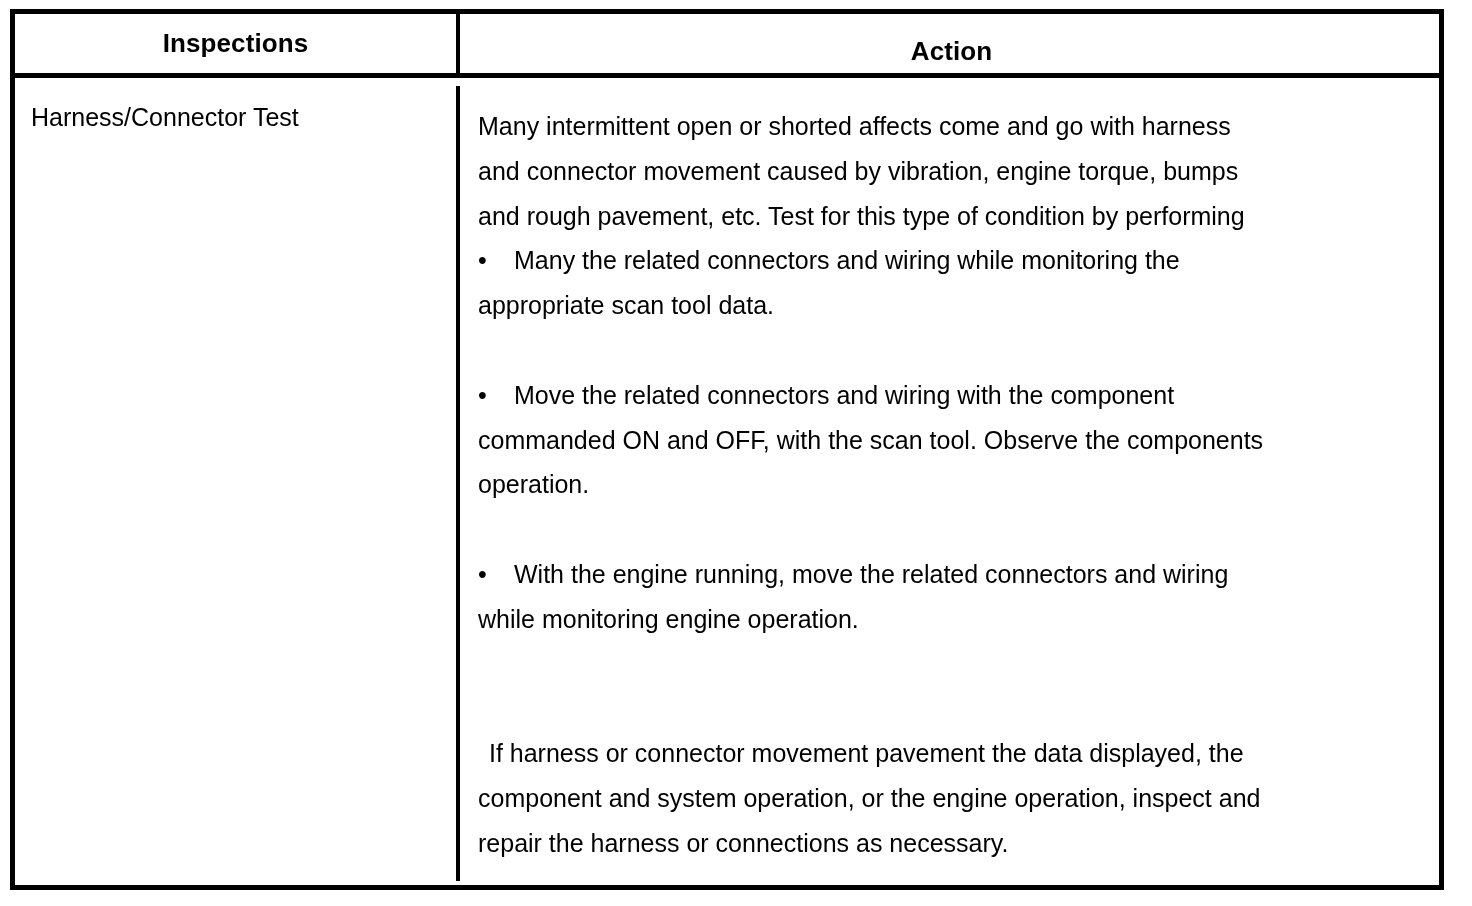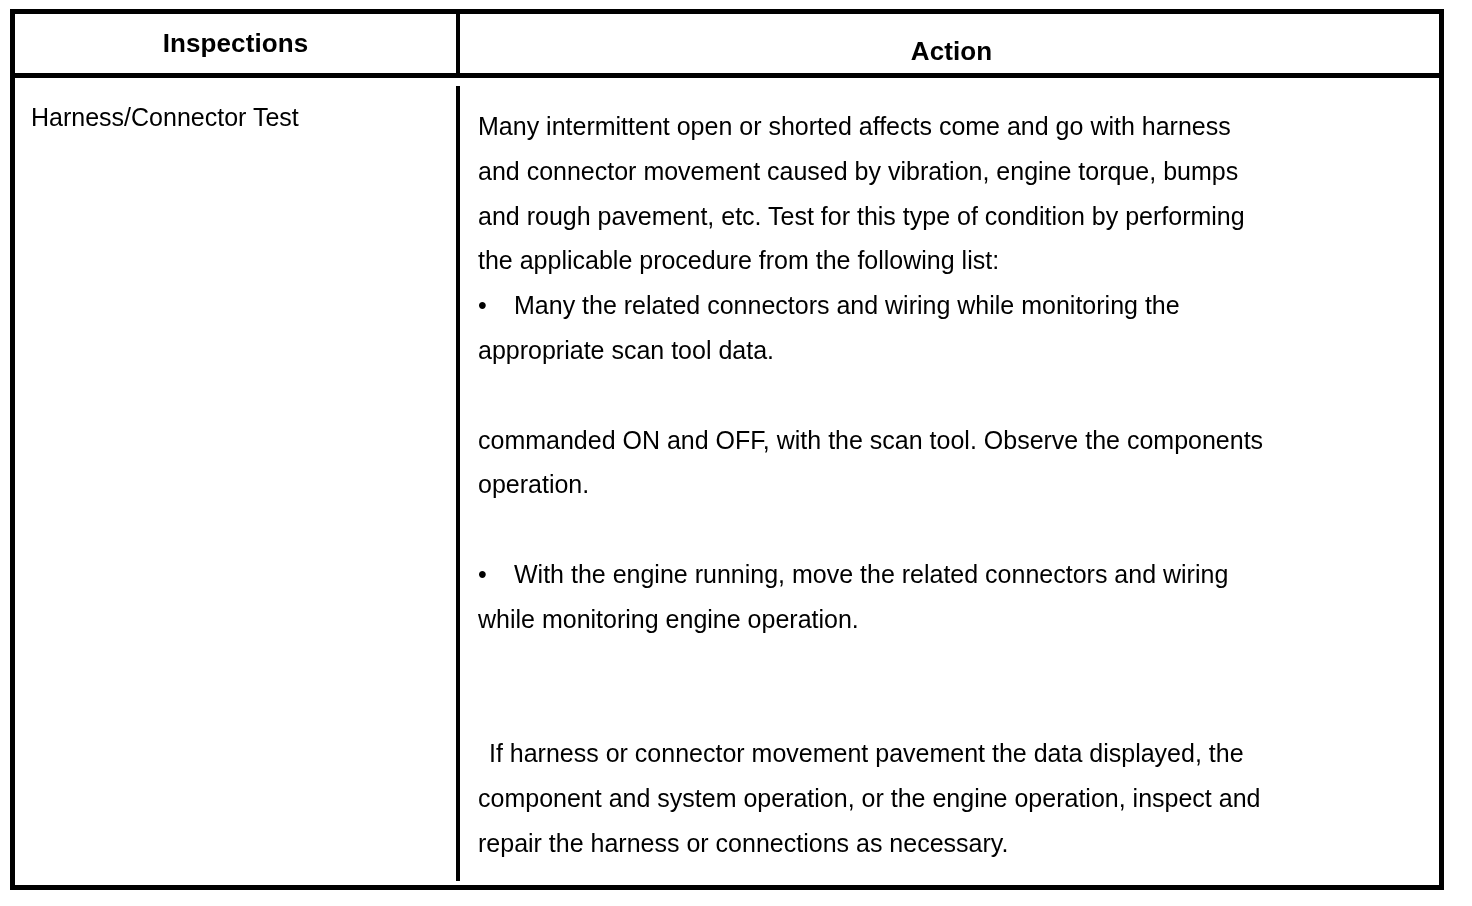--- a/index.html
+++ b/index.html
@@ -150,27 +150,27 @@
       <div class="td td-inspections">
         <div class="cell-label">Harness/Connector Test</div>
       </div>
 
       <div class="td td-action">
         <div class="action-body">
 
           <div class="tline">Many intermittent open or shorted affects come and go with harness</div>
           <div class="tline">and connector movement caused by vibration, engine torque, bumps</div>
           <div class="tline">and rough pavement, etc. Test for this type of condition by performing</div>
-          <div class="tline">the applicable procedure from the following list:</div>
 
           <div class="tline bullet"><span class="bullet-glyph">•</span><span>Many the related connectors and wiring while monitoring the</span></div>
           <div class="tline">appropriate scan tool data.</div>
 
           <div class="spacer-line"></div>
 
+          <div class="tline bullet"><span class="bullet-glyph">•</span><span>Move the related connectors and wiring with the component</span></div>
           <div class="tline">commanded ON and OFF, with the scan tool. Observe the components</div>
           <div class="tline">operation.</div>
 
           <div class="spacer-line"></div>
 
           <div class="tline bullet"><span class="bullet-glyph">•</span><span>With the engine running, move the related connectors and wiring</span></div>
           <div class="tline">while monitoring engine operation.</div>
 
           <div class="spacer-line tall"></div>
 

